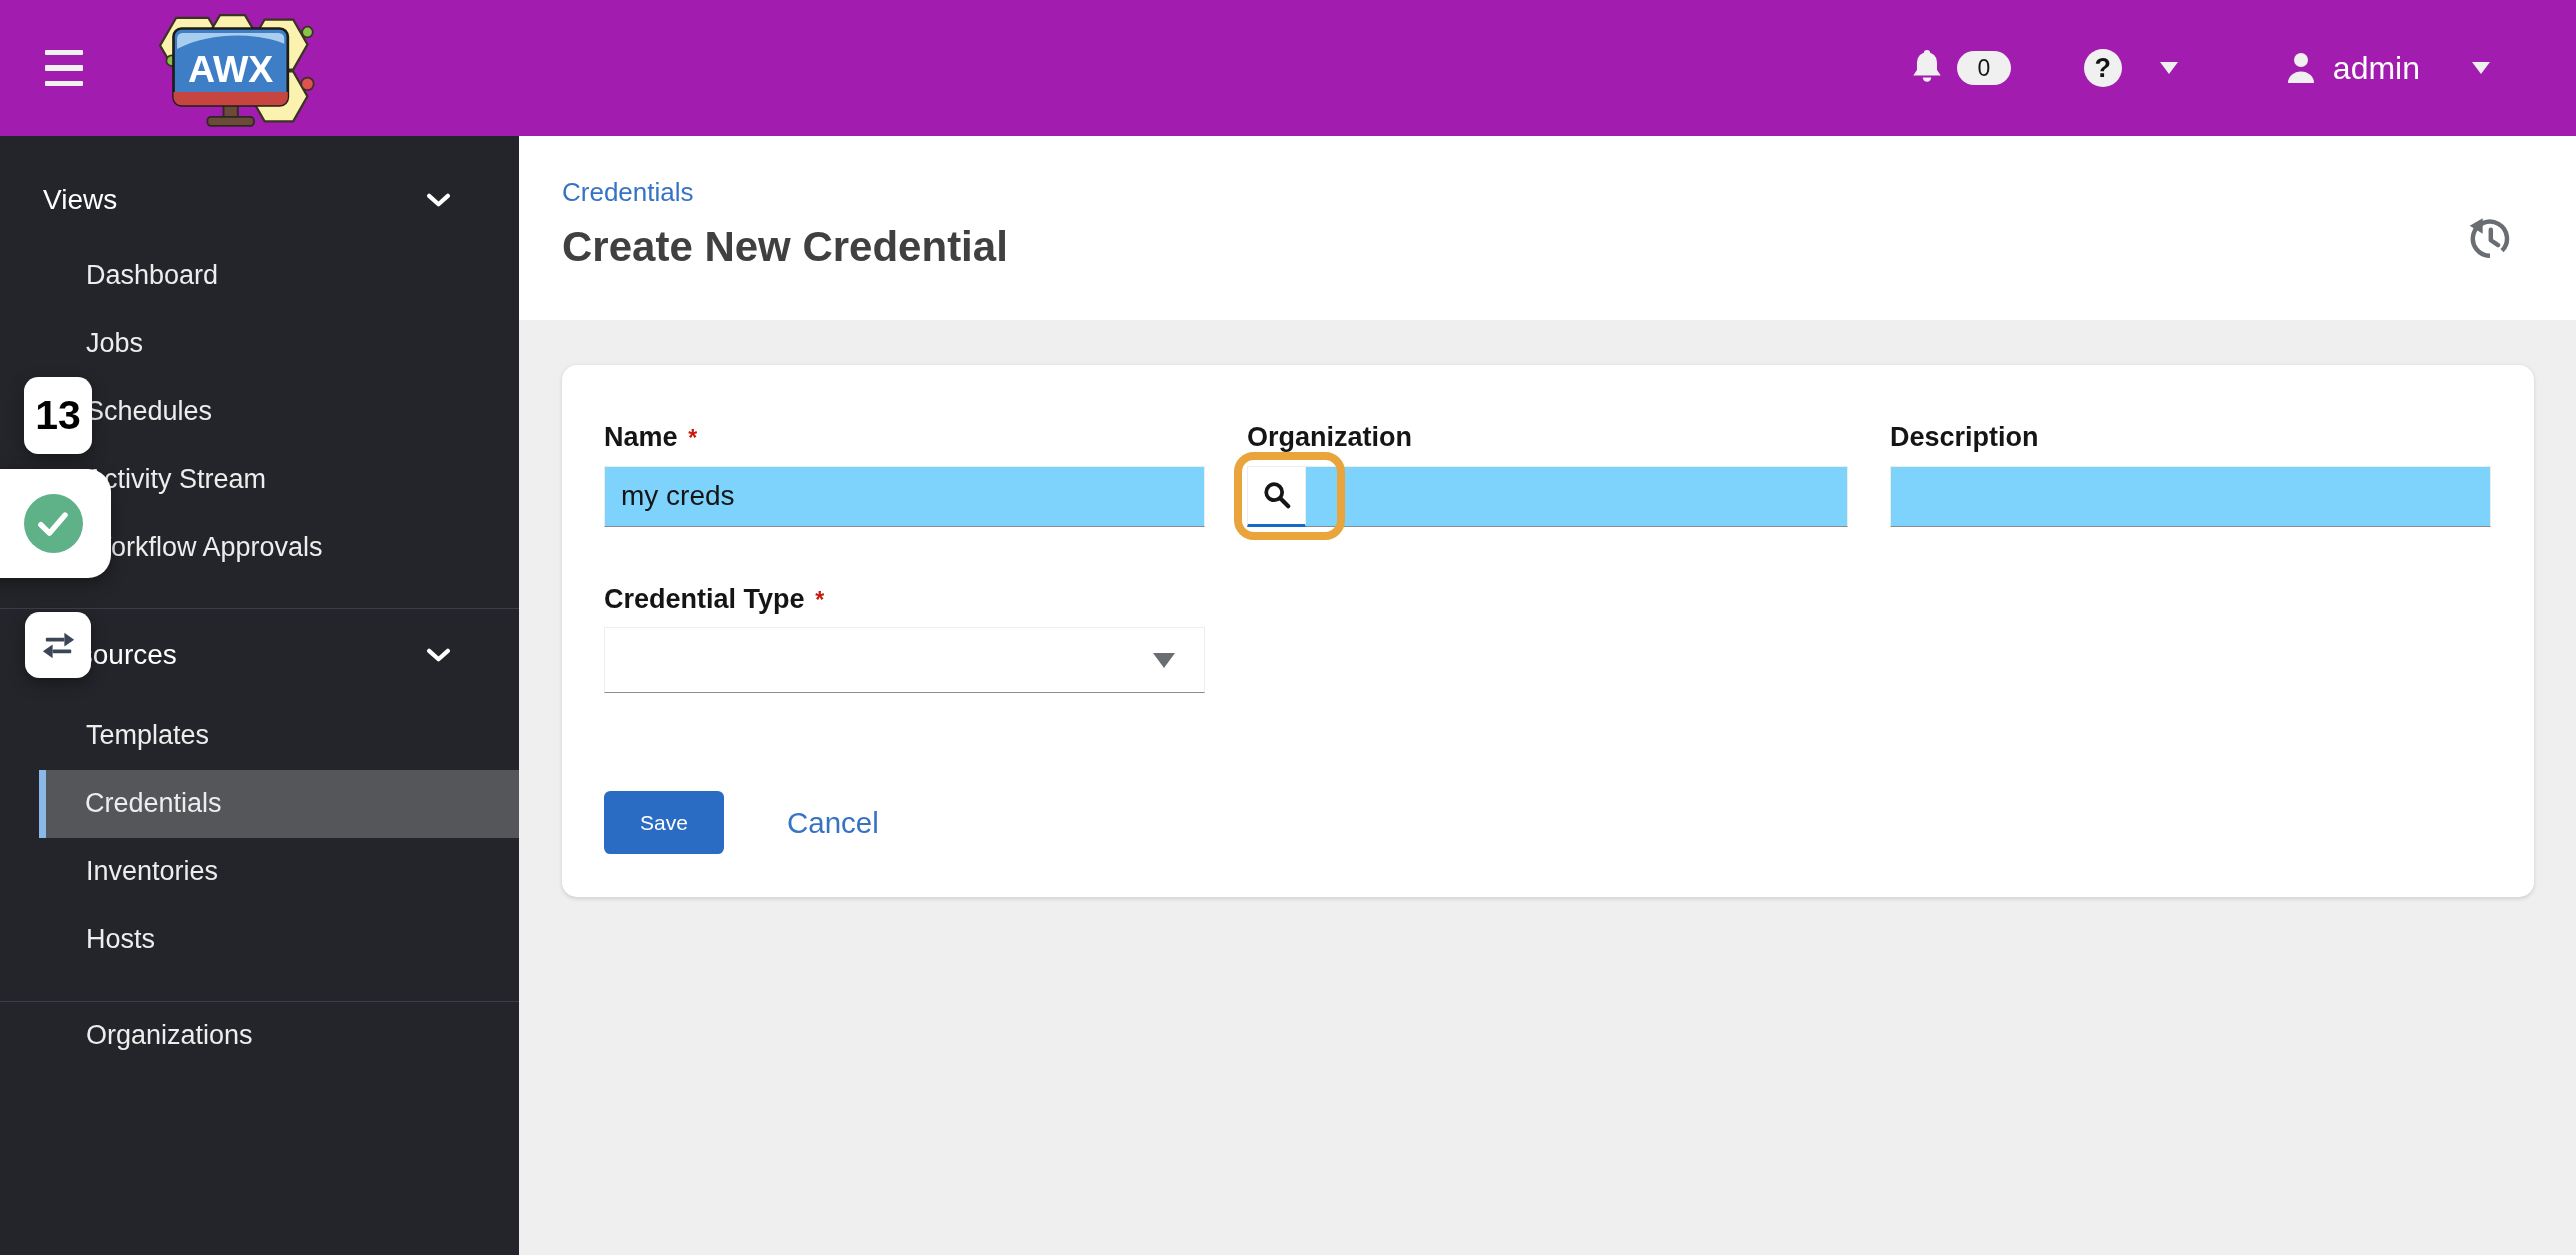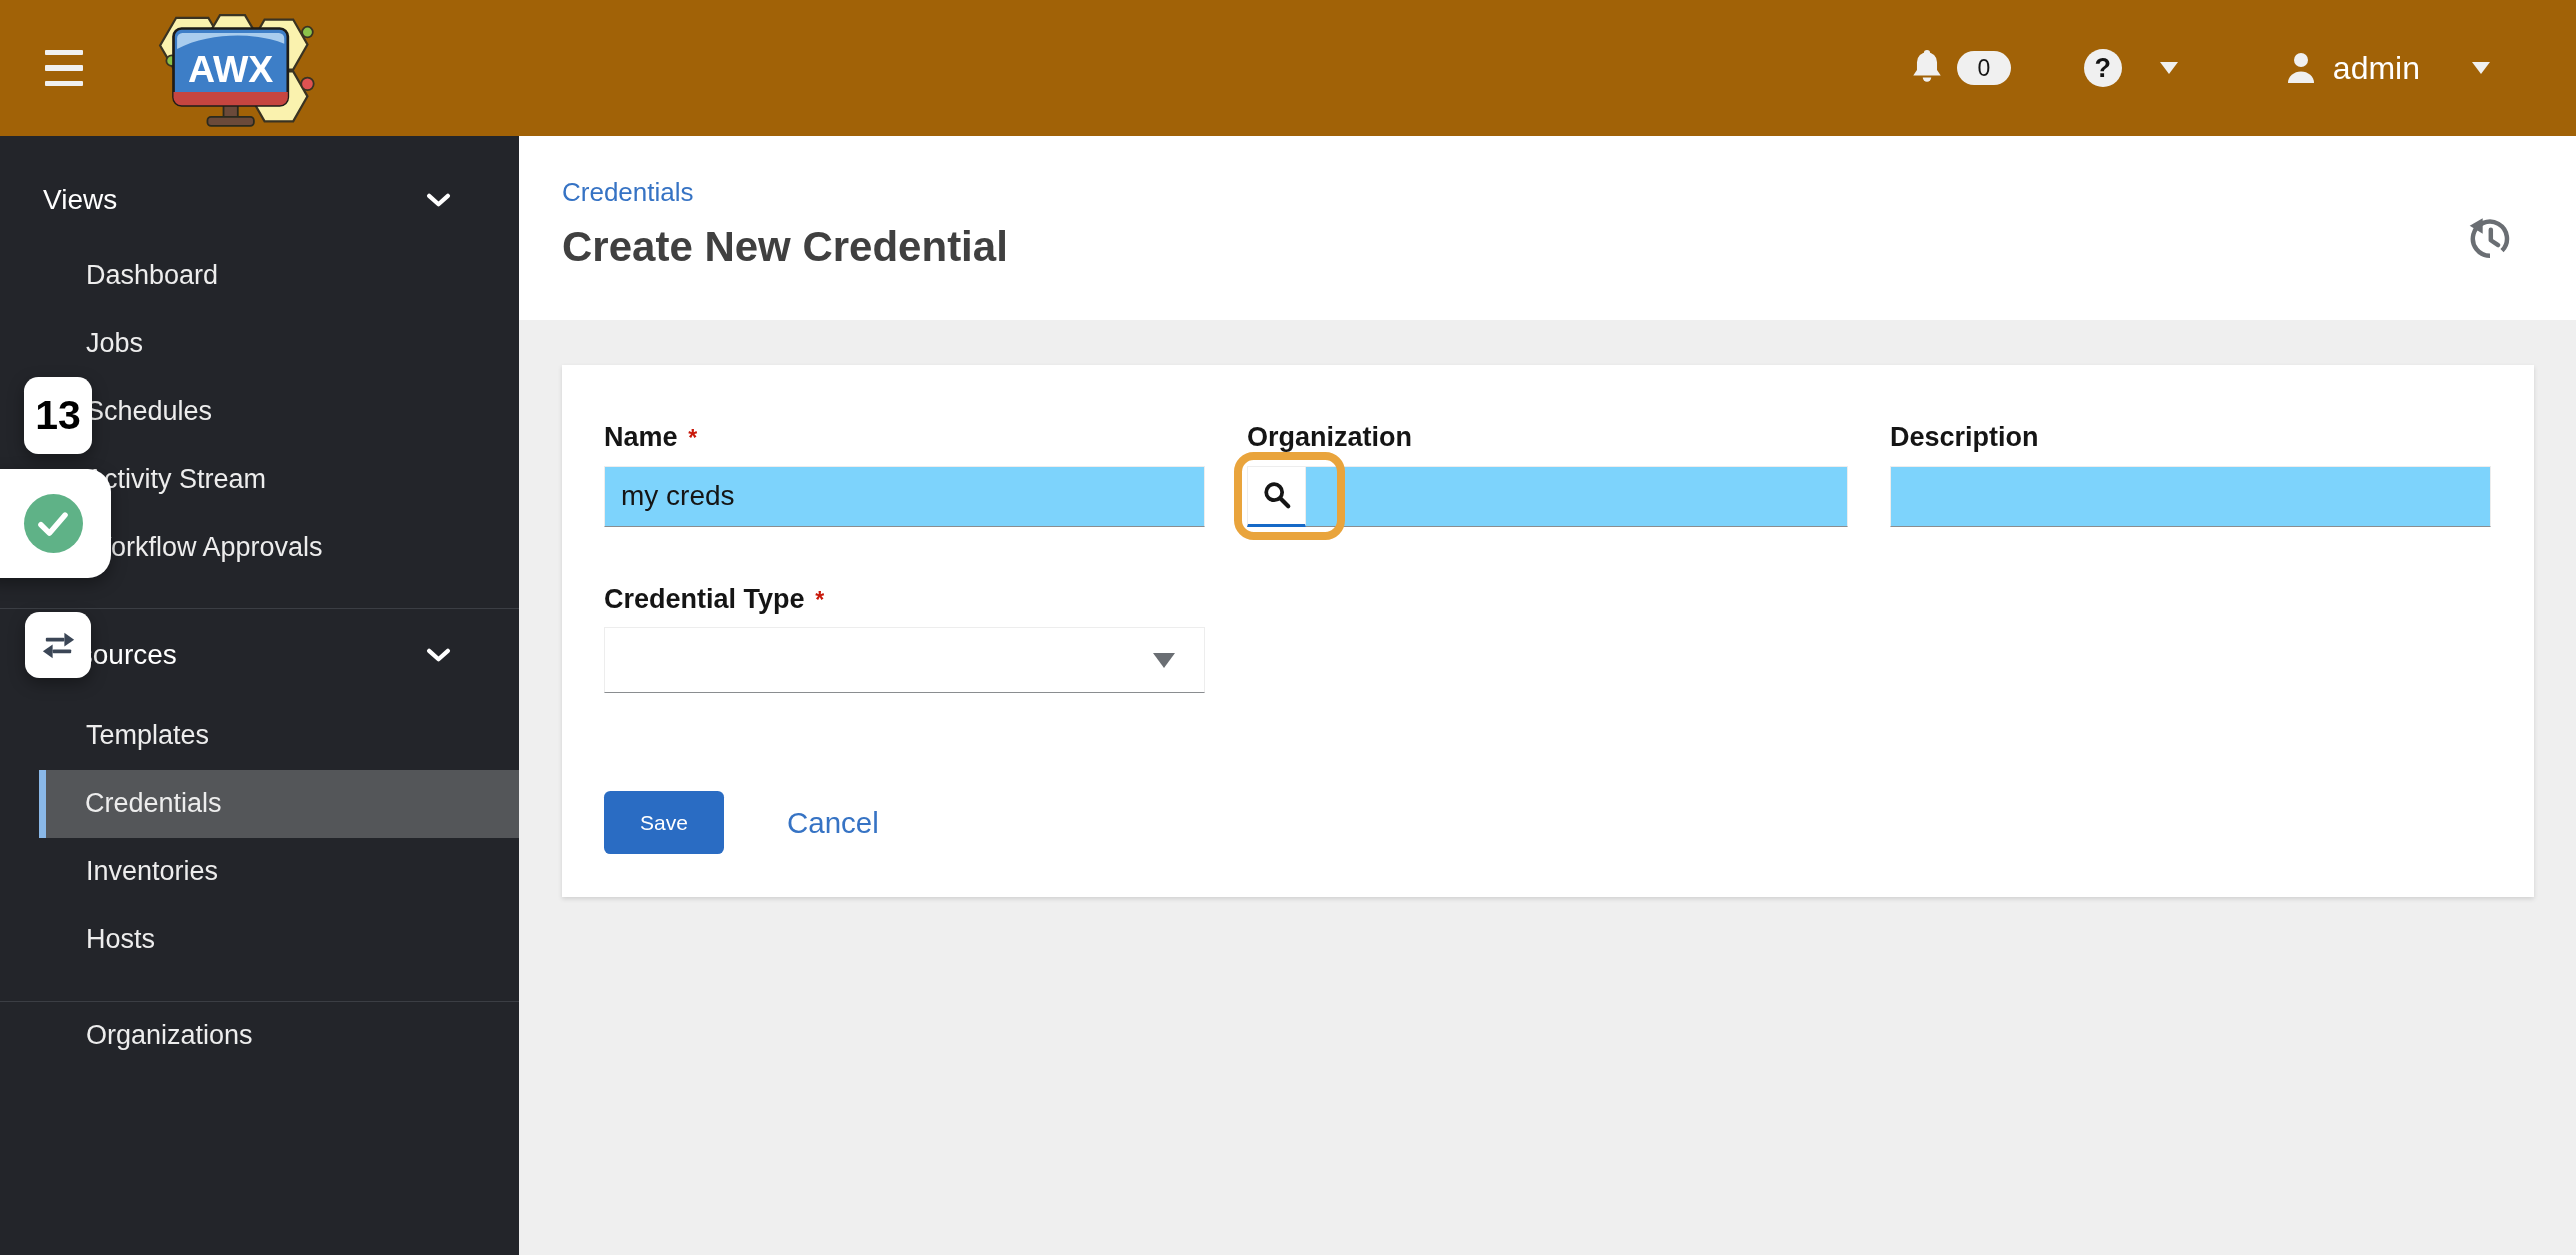--- a/index.html
+++ b/index.html
@@ -1,21 +1,21 @@
 <!DOCTYPE html>
 <html style="font-size:14.3px"><head>
 <meta charset="utf-8">
 <style>
   * { box-sizing: border-box; }
   html, body { margin: 0; padding: 0; width: 2576px; height: 1256px; overflow: hidden;
     font-family: "Liberation Sans", sans-serif; background: #efefef; }
 
   
   .masthead { position: absolute; left: 0; top: 0; width: 2576px; height: 136px;
-    background: #a16207; display: flex; align-items: center; z-index: 30; }
+    background: #a21caf; display: flex; align-items: center; z-index: 30; }
   .nav-toggle { margin-left: 45px; width: 39px; height: 36px; display: flex; flex-direction: column;
     justify-content: space-between; background: none; border: none; cursor: pointer; padding: 0; }
   .nav-toggle span { display: block; width: 38px; height: 5.4px; background: #f0f0f0; border-radius: 0.9px; }
   .logo { margin-left: 52px; width: 192px; height: 134px; position: relative; top: -1.8px; }
   .mast-right { margin-left: auto; margin-right: 86px; display: flex; align-items: center; }
   .bell-wrap { display: flex; align-items: center; }
   .count-pill { margin-left: 12.5px; min-width: 54px; height: 34px; background: #f0f0f0; border-radius: 17px;
     display: flex; align-items: center; justify-content: center; font-size: 23px; color: #151515; padding: 0 16px; }
   .help-wrap { display: flex; align-items: center; margin-left: 73px; }
   .help-circle { width: 38px; height: 38px; border-radius: 50%; background: #f0f0f0; color: #141414;
@@ -51,21 +51,21 @@
 
   
   .main { position: absolute; left: 519px; top: 136px; width: 2057px; height: 1120px;
     display: flex; flex-direction: column; }
   .page-header { background: #ffffff; height: 184px; position: relative; padding: 41px 0 0 43px; }
   .breadcrumb-link { color: #3673c4; font-size: 26px; text-decoration: none; cursor: pointer; display: inline-block; }
   .page-title { color: #404040; font-size: 42px; font-weight: bold; margin-top: 15px; }
   .history-btn { position: absolute; right: 55px; top: 70px; background: none; border: none; cursor: pointer; padding: 5.4px; }
   .content { flex: 1; background: #efefef; padding: 45px 42px 0 43px; }
   .card { background: #ffffff; width: 1972px; height: 532px; box-shadow: 0 1.8px 4.5px rgba(3,3,3,.13);
-    padding: 57px 42px 0 42px; }
+    padding: 57px 42px 0 42px; border-radius: 15px; }
 
   
   .form-grid { display: grid; grid-template-columns: 601px 601px 601px; column-gap: 42px; }
   .field-label { font-size: 27px; font-weight: bold; color: #151515; display: flex; align-items: baseline; }
   .req-star { color: #c9190b; font-size: 23px; margin-left: 10.7px; font-weight: bold; }
   .text-input { margin-top: 12.5px; width: 601px; height: 61px; border: 1.8px solid #ededed;
     border-bottom: 1.8px solid #8a8d90; font-size: 28px; color: #151515; padding: 0 16px;
     font-family: "Liberation Sans", sans-serif; background: #7dd3fc; outline: none; }
   .input-group { margin-top: 12.5px; display: flex; position: relative; width: 601px; }
   .lookup-btn { width: 59px; height: 61px; background: #fff; border: 1.8px solid #ededed;

